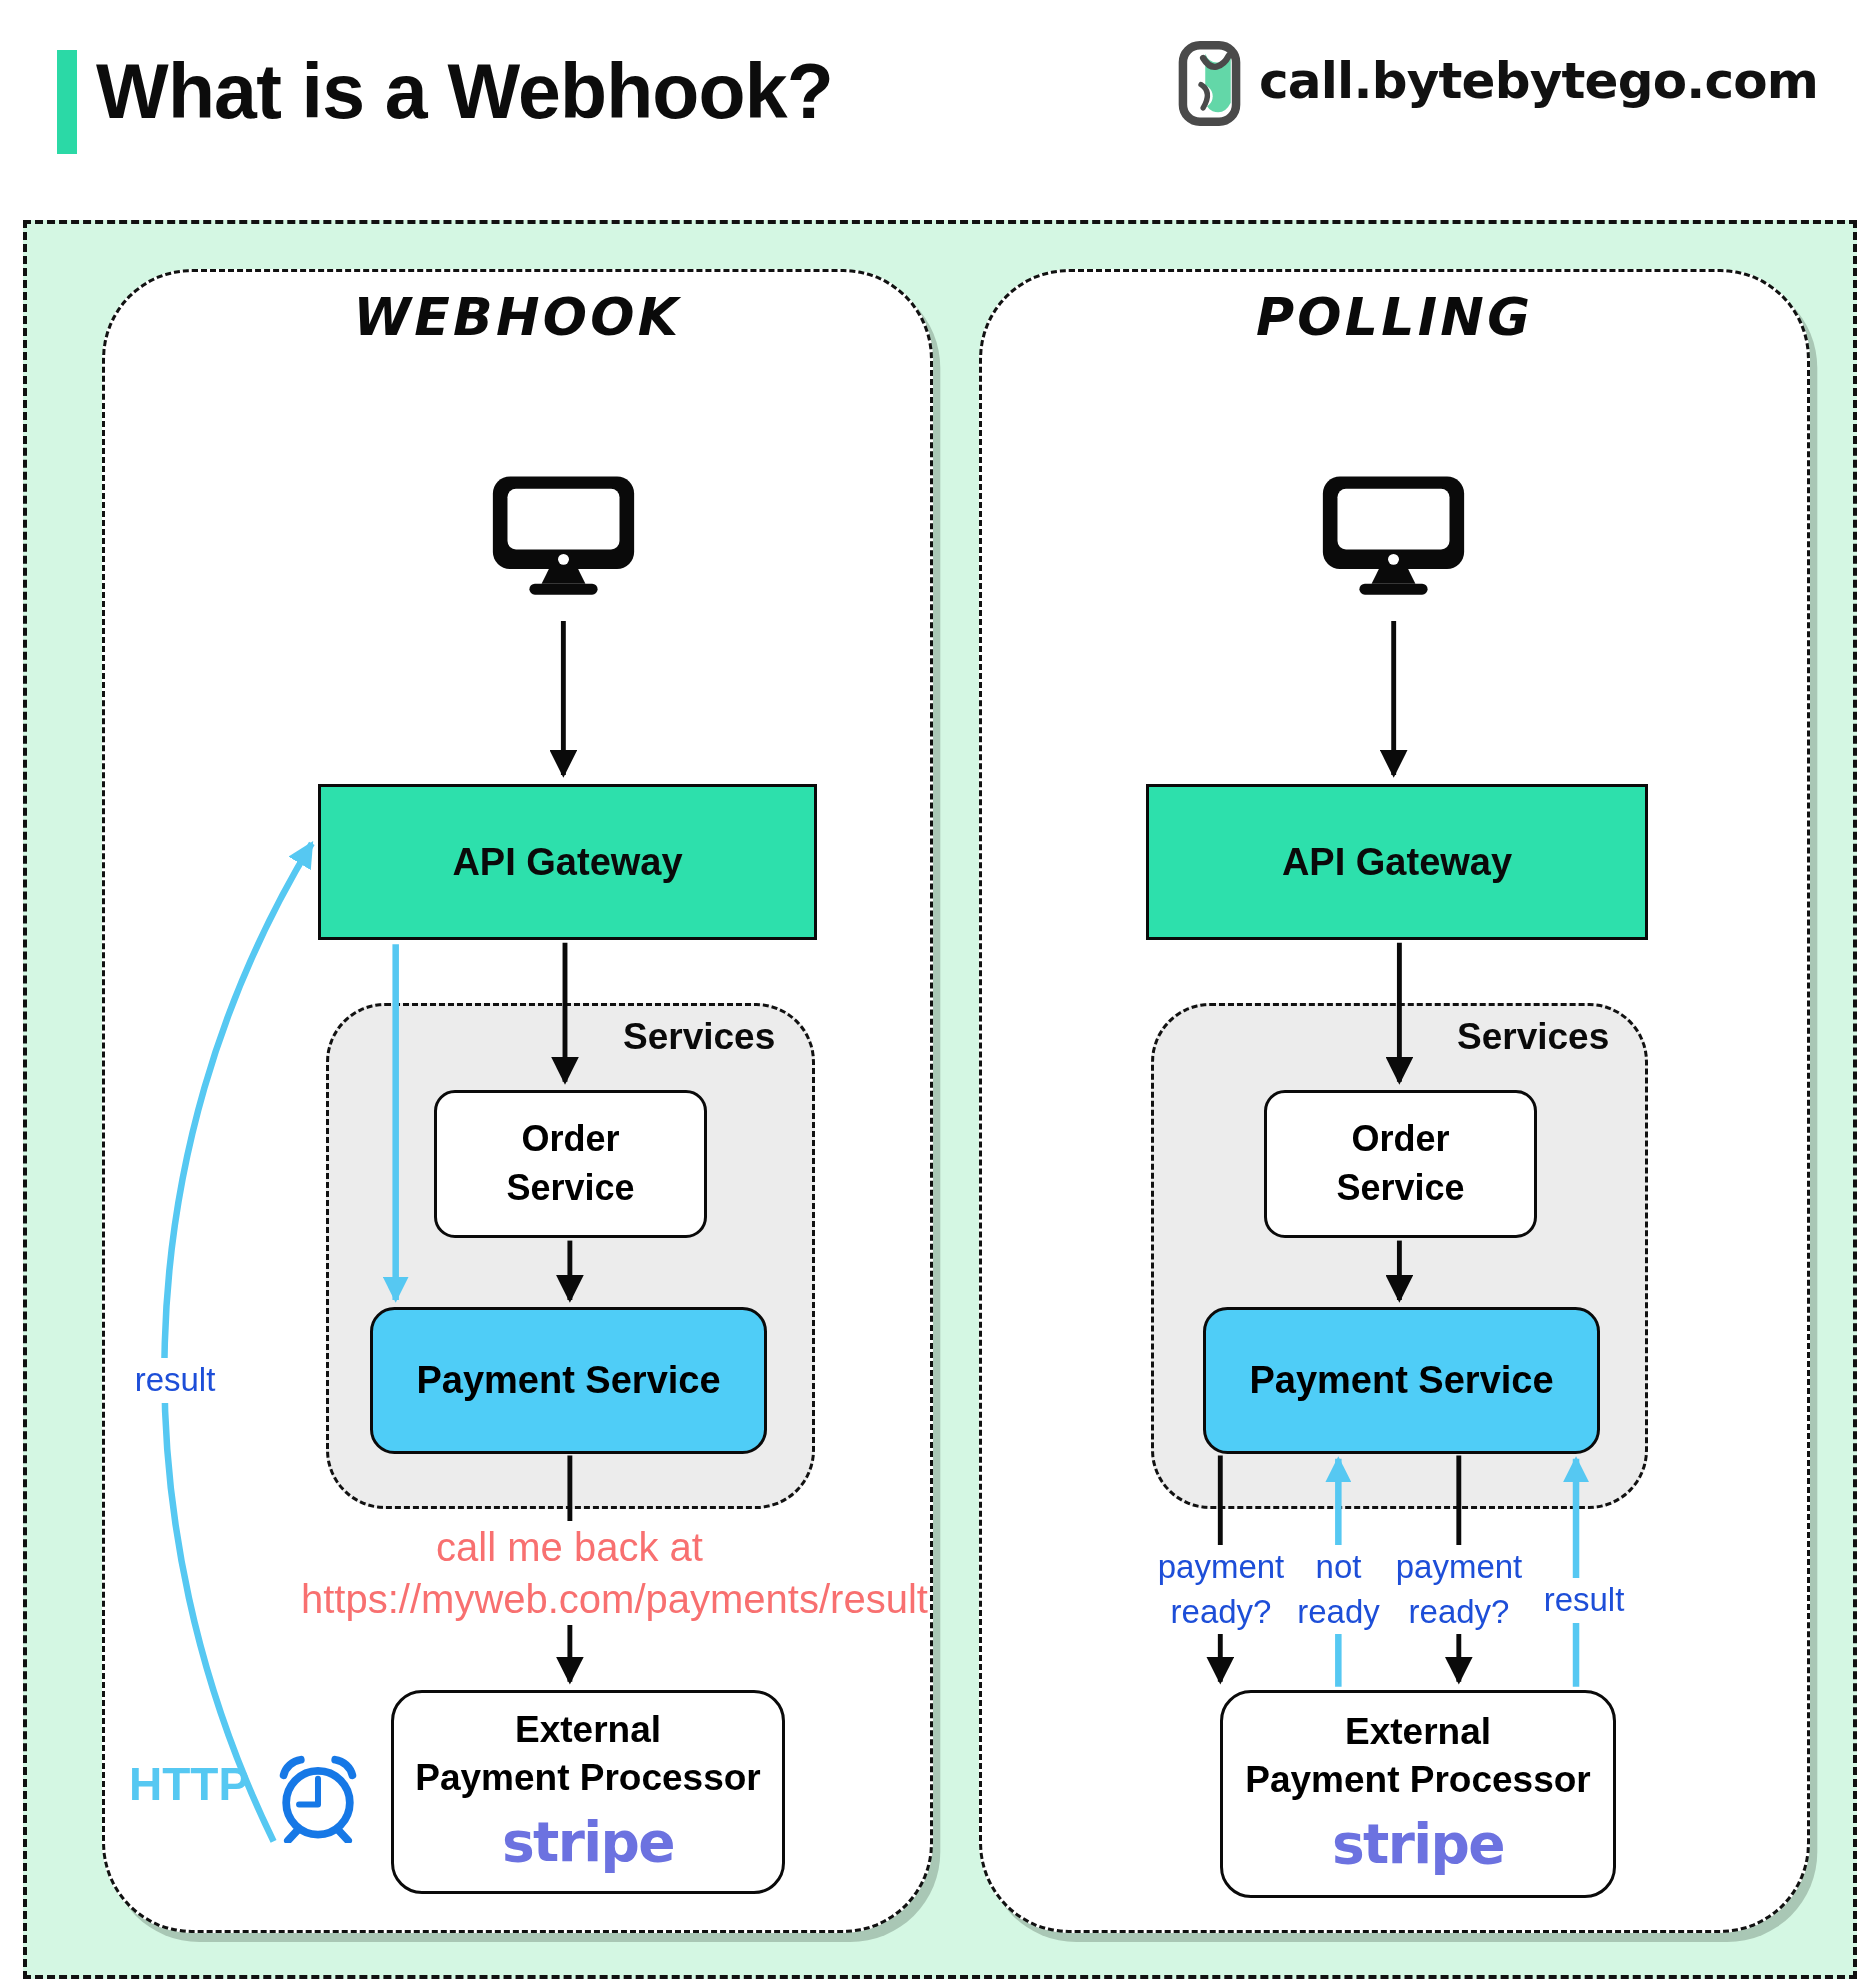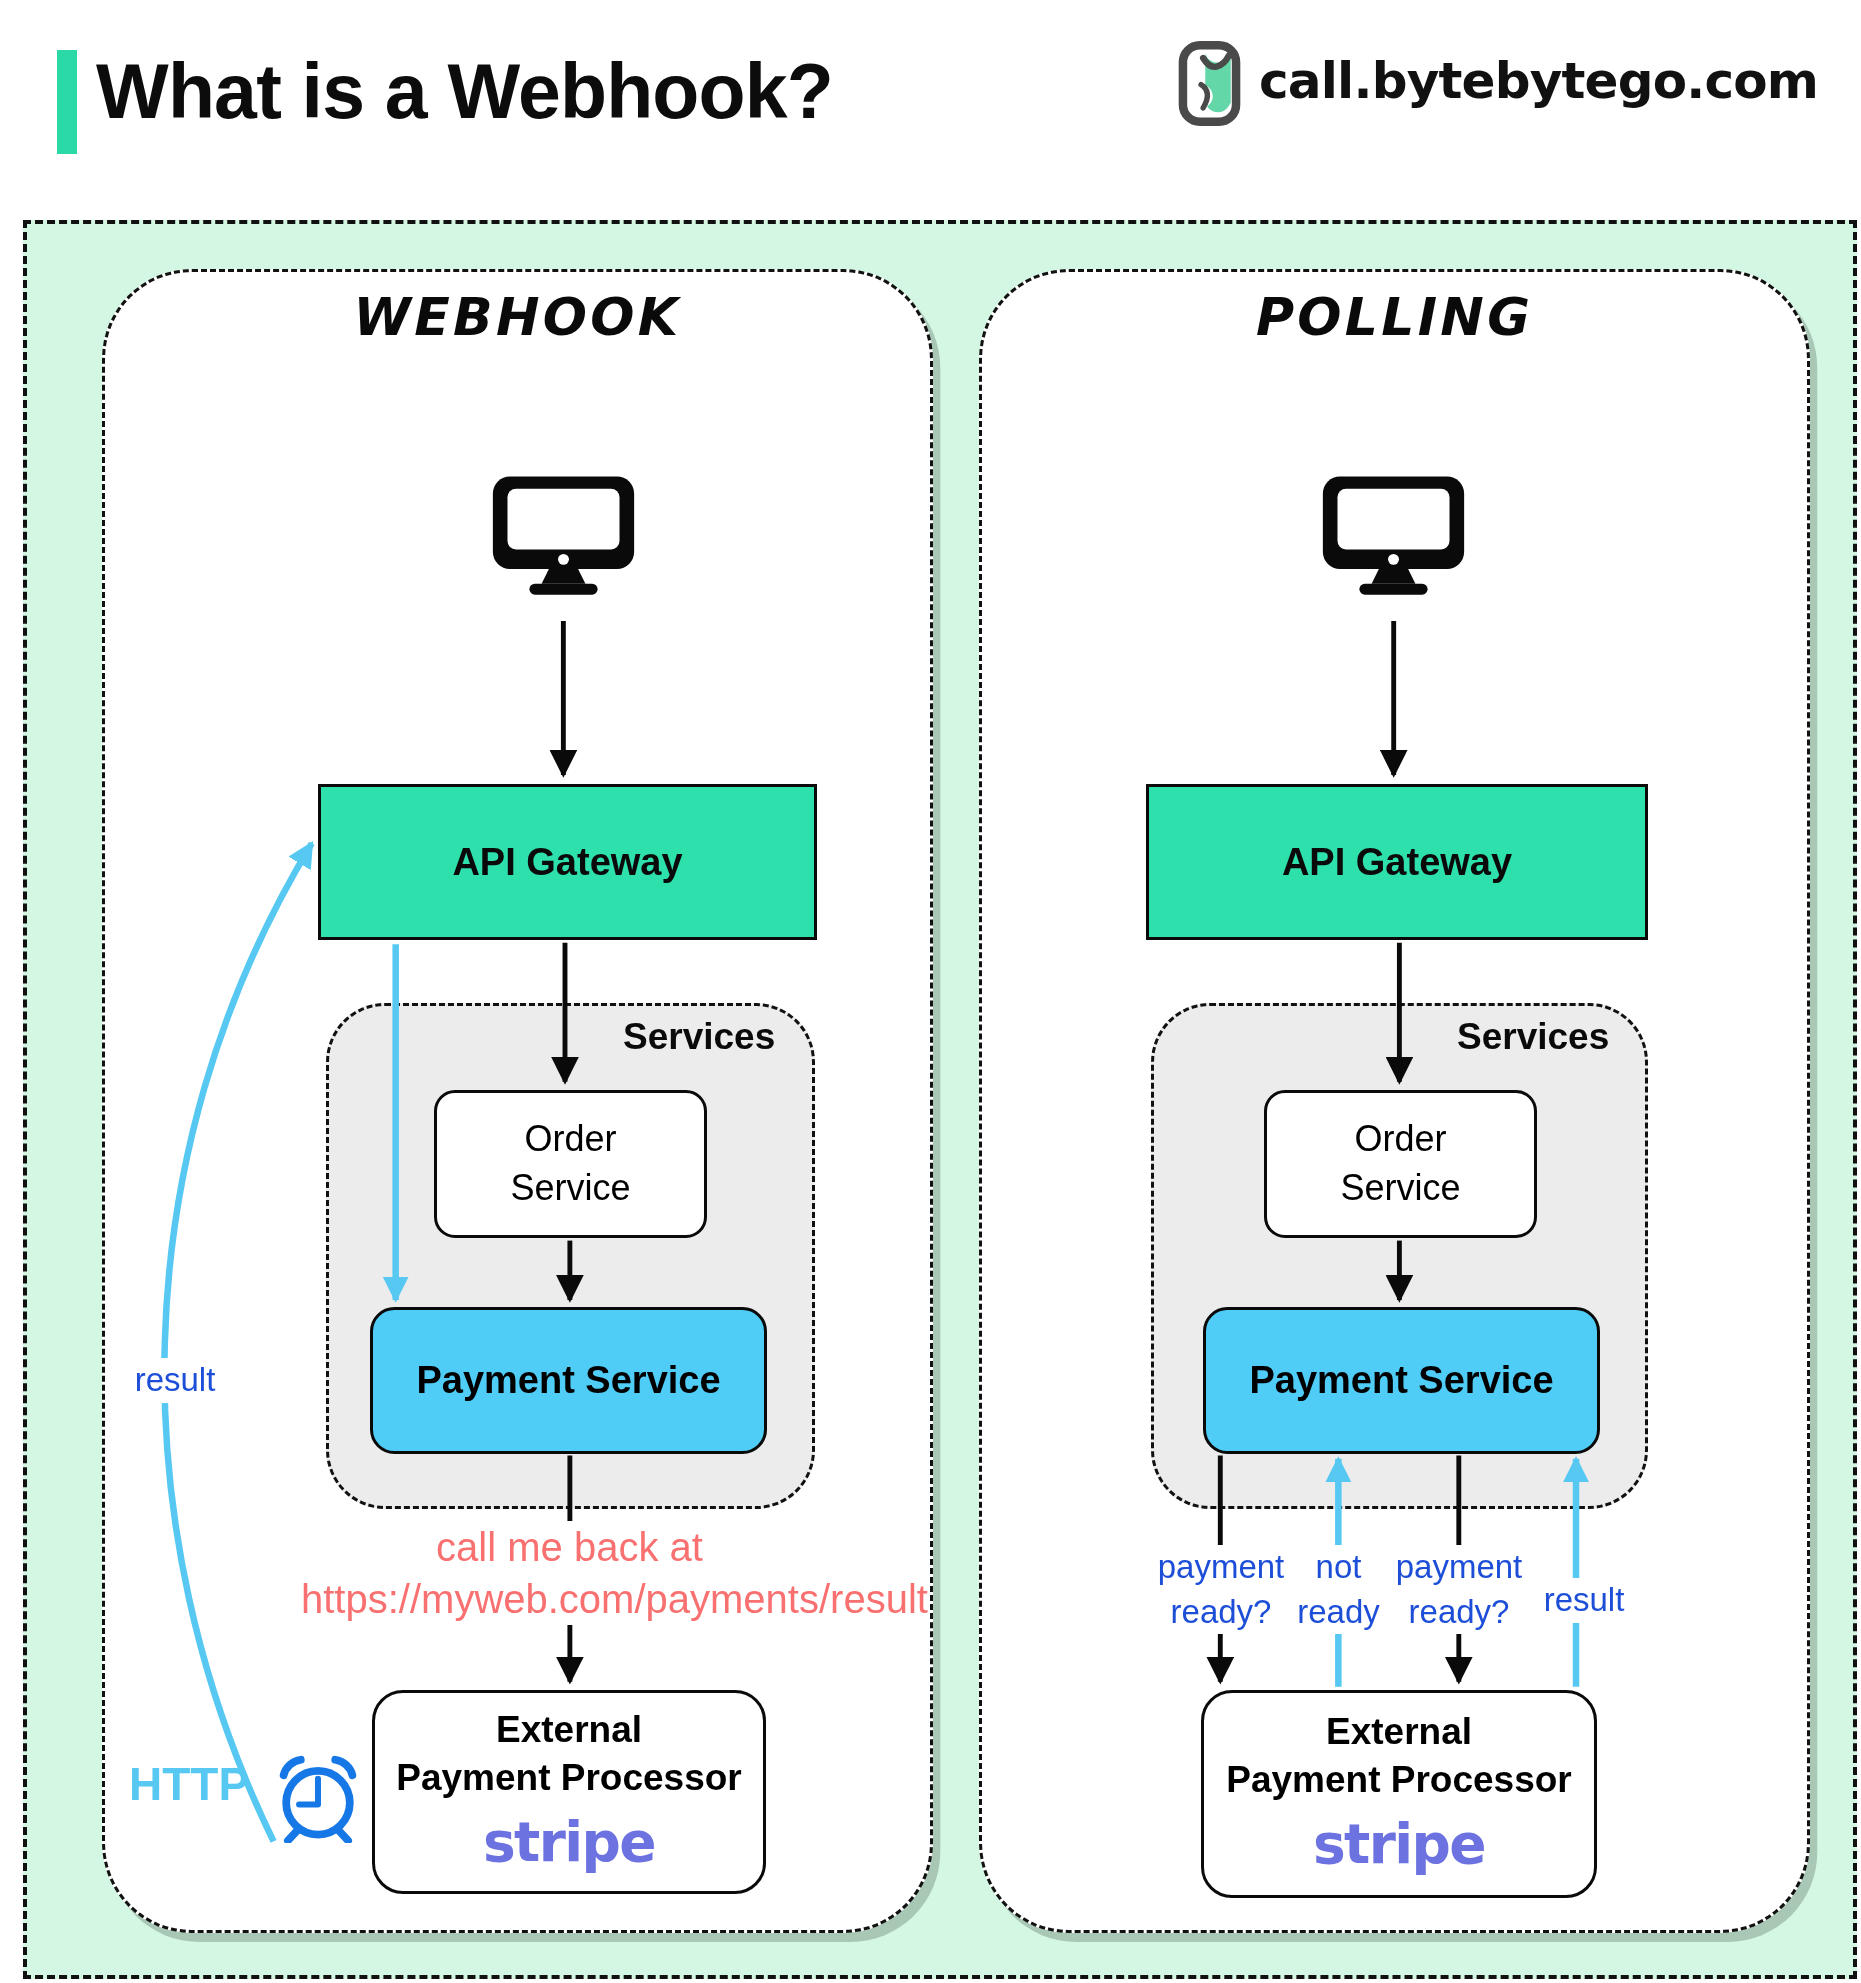--- a/index.html
+++ b/index.html
@@ -25,23 +25,23 @@
   .panel-title{position:absolute;top:287px;width:831px;text-align:center;font-family:"DejaVu Sans",sans-serif;font-size:52px;font-weight:800;font-style:italic;letter-spacing:3.3px;color:#0a0a0a;text-transform:uppercase;}
   .panel-title.left{left:102px;}
   .panel-title.right{left:979px;width:831px;}
 
   .monitor{position:absolute;width:151px;height:122px;}
 
   .box{position:absolute;display:flex;flex-direction:column;align-items:center;justify-content:center;z-index:2;}
   .api-gw{background:var(--teal);border:3.3px solid #0a0a0a;font-size:38px;font-weight:bold;color:#0a0a0a;}
   .services{background:var(--gray);border:3.3px dashed #111;border-radius:59px;z-index:1;}
   .services-label{position:absolute;font-size:37px;font-weight:bold;color:#0a0a0a;z-index:2;}
-  .order{background:#fff;border:3.3px solid #0a0a0a;border-radius:21px;font-size:36px;font-weight:normal;line-height:1.35;}
+  .order{background:#fff;border:3.3px solid #0a0a0a;border-radius:21px;font-size:36px;font-weight:bold;line-height:1.35;}
   .payment{background:var(--bluebox);border:3.3px solid #0a0a0a;border-radius:24.4px;font-size:38px;font-weight:bold;}
-  .external{background:#fff;border:3.3px solid #0a0a0a;border-radius:31px;font-size:37px;font-weight:bold;line-height:1.3;}
+  .external{background:#fff;border:3.3px solid #0a0a0a;border-radius:31px;font-size:37px;font-weight:bold;line-height:1.3;margin-left:19px;}
   .stripe-word{font-family:"DejaVu Sans",sans-serif;font-size:55px;font-weight:800;color:var(--stripe);letter-spacing:-1.6px;margin-top:4.9px;}
 
   .arrows{position:absolute;left:0;top:0;width:1861px;height:1983px;z-index:3;pointer-events:none;}
 
   .lbl{position:absolute;background:#fff;text-align:center;font-size:33px;color:#1d4ed8;z-index:4;line-height:1.35;}
   .callback{position:absolute;left:301px;top:1521px;width:537px;text-align:center;background:#fff;color:var(--salmon);font-size:40px;line-height:1.3;z-index:4;}
   .http-label{position:absolute;left:129px;top:1757px;font-size:46px;font-weight:bold;color:var(--arrowblue);z-index:4;}
   .clock{position:absolute;left:275px;top:1747px;width:86px;height:96px;z-index:4;}
 
   .vs-badge{position:absolute;left:881px;top:1063px;width:150px;height:150px;border-radius:50%;background:var(--yellow);display:flex;align-items:center;justify-content:center;font-family:"DejaVu Sans",sans-serif;font-size:47px;font-weight:600;letter-spacing:2.4px;color:#111;z-index:5;}

